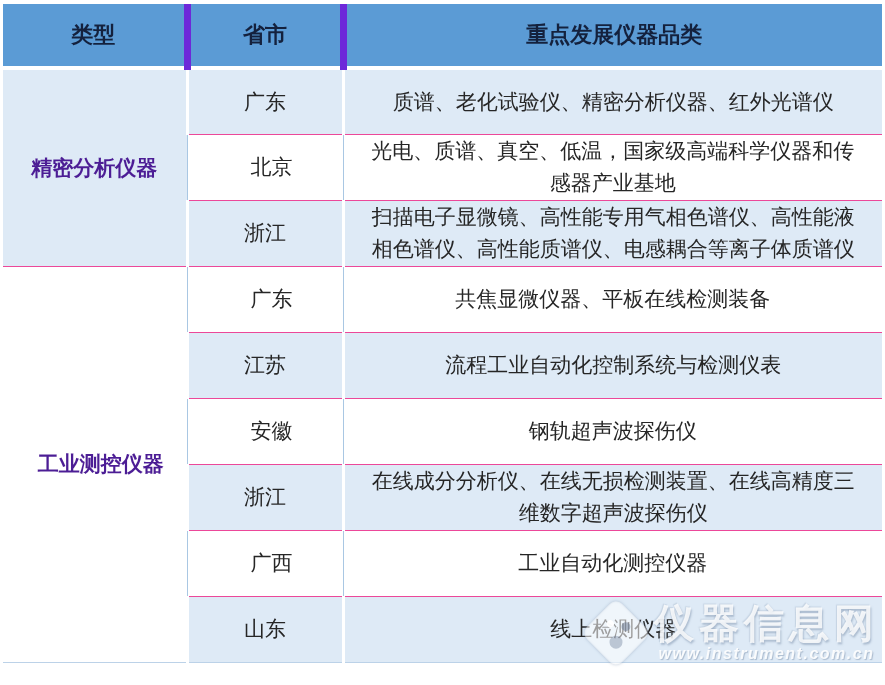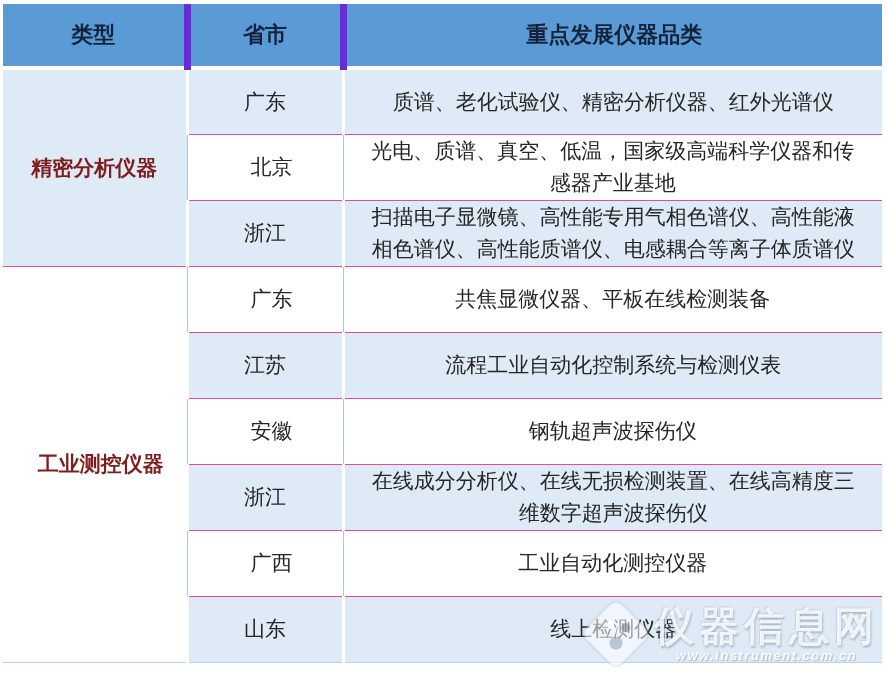--- a/index.html
+++ b/index.html
@@ -40,21 +40,21 @@
     line-height: 32px;
     color: #262626;
     text-align: center;
     vertical-align: middle;
     border-top: 1px solid #ec4899;
   }
   td.band { background: #DEEAF6; border-left: 3px solid #ffffff; }
   td.plain { background: #ffffff; border-left: 1px solid #A9C7E3; padding-left: 14px; }
   td.cat {
     font-weight: bold;
-    color: #7f1d1d;
+    color: #4c1d95;
     border-left: none;
   }
   td.instruments { padding: 0 22px; }
 
   
   .watermark {
     position: absolute;
     right: 6px; bottom: 22px;
     display: flex;
     align-items: center;
@@ -80,21 +80,21 @@
     font-size: 40px;
     font-weight: bold;
     letter-spacing: 5px;
     line-height: 42px;
     color: rgba(255,255,255,0.82);
     text-shadow: 1px 2px 2px rgba(130,150,175,0.55), -1px -1px 1px rgba(130,150,175,0.25);
     white-space: nowrap;
   }
   .wm-url {
     font-family: "Liberation Sans", sans-serif;
-    font-size: 13px;
+    font-size: 16px;
     font-weight: bold;
     font-style: italic;
     letter-spacing: 1.5px;
     margin-top: 1px;
     color: rgba(255,255,255,0.9);
     text-shadow: 1px 1px 1px rgba(130,150,175,0.55);
     white-space: nowrap;
   }
 </style>
 </head>

